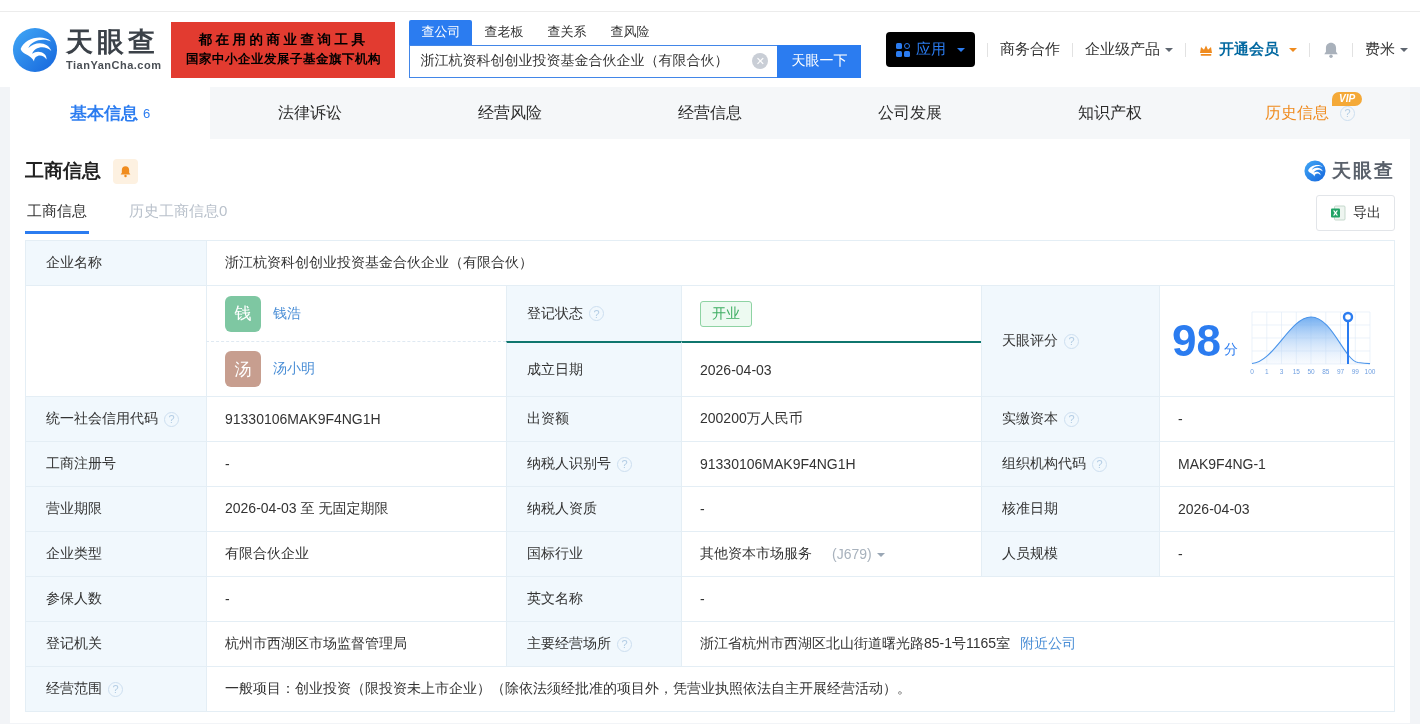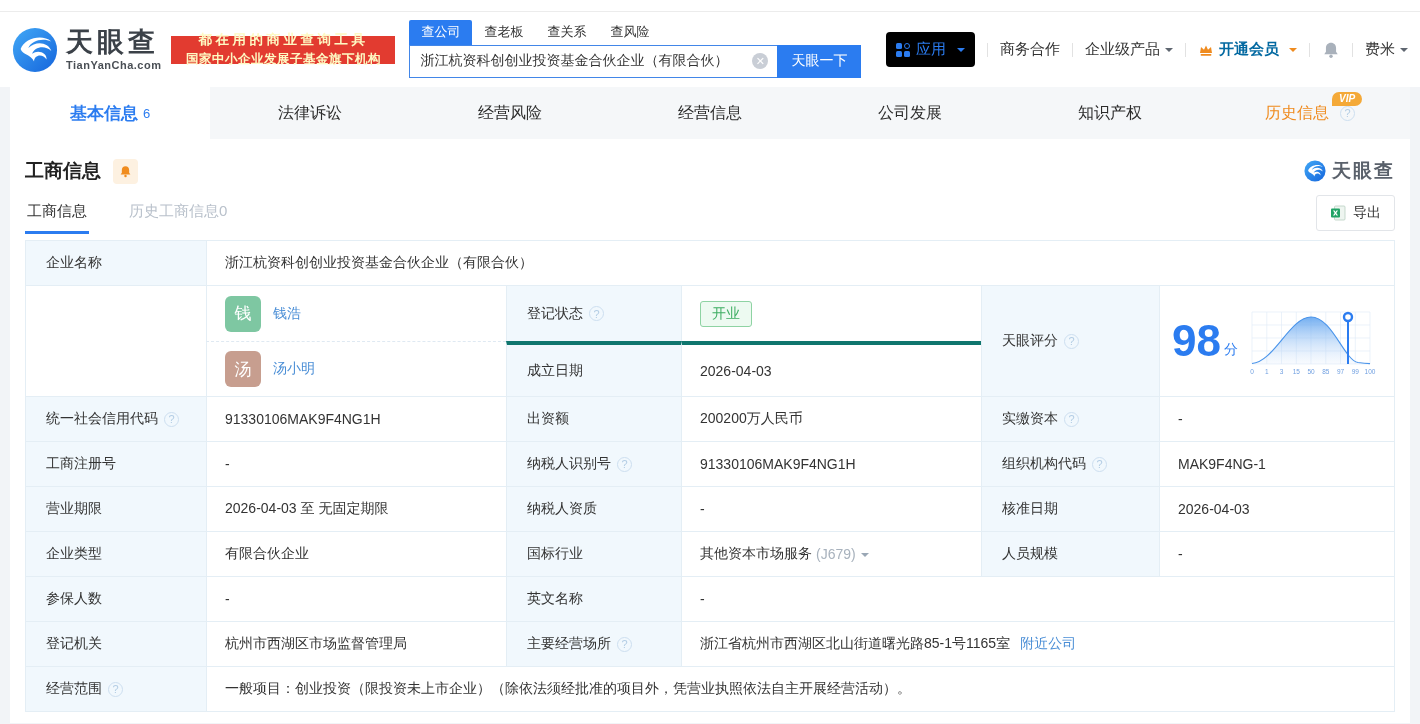--- a/index.html
+++ b/index.html
@@ -9,21 +9,21 @@
 
   
   .top-strip { height:12px; background:#fff; border-bottom:1px solid #ececec; }
   .header { height:75px; background:#fff; display:flex; align-items:center; padding:0 12px; }
 
   .logo { display:flex; align-items:center; gap:8px; cursor:pointer; }
   .logo-txt { display:flex; flex-direction:column; line-height:1; }
   .logo-cn { font-size:27px; font-weight:bold; color:#3b4148; letter-spacing:4px; }
   .logo-dm { font-size:11px; font-weight:bold; color:#4a4f55; margin-top:4px; letter-spacing:.5px; }
 
-  .promo { margin-left:10px; width:224px; height:28px; background:#e23b30; color:#fef9c3;
+  .promo { margin-left:10px; width:224px; height:56px; background:#e23b30; color:#000000;
     display:flex; flex-direction:column; justify-content:center; text-align:center; line-height:1.5; }
   .promo .l1 { font-size:13.5px; font-weight:bold; letter-spacing:3.5px; }
   .promo .l2 { font-size:12.5px; font-weight:bold; letter-spacing:.5px; }
 
   .search { margin-left:14px; width:452px; }
   .search-tabs { display:flex; align-items:flex-end; height:23px; }
   .stab { font-size:13px; padding:3px 12px 4px; color:#333; cursor:pointer; }
   .stab.active { background:#2b7cf0; color:#fff; border-radius:2px 2px 0 0; }
   .search-row { display:flex; height:33px; }
   .input-wrap { position:relative; flex:1; }
@@ -85,37 +85,37 @@
   .cell { min-height:44px; padding:8px 18px; display:flex; align-items:center; font-size:14px; color:#333; }
   .bl { border-left:1px solid #e4eef5; }
   .lbl { background:#f1f8fd; padding-left:20px; color:#333; }
   .span5 { grid-column:2 / 7; }
   .span3 { grid-column:4 / 7; }
   .trow.two { grid-template-rows:55px 55px; }
   .r13 { grid-row:1 / 3; }
   .gc1{grid-column:1} .gc2{grid-column:2} .gc3{grid-column:3} .gc4{grid-column:4} .gc5{grid-column:5} .gc6{grid-column:6}
   .gr1{grid-row:1} .gr2{grid-row:2}
   .bt-dash { border-top:1px dashed #dfe9f2; }
-  .bt-solid { border-top:4px solid #0f766e; }
+  .bt-solid { border-top:2px solid #0f766e; }
 
   .avatar { width:36px; height:36px; border-radius:6px; color:#fff; font-size:17px;
     display:flex; align-items:center; justify-content:center; cursor:pointer; flex:none; }
   .av-green { background:#7ec7a2; }
   .av-brown { background:#c79e8f; }
   .plink { color:#4a8ed6; margin-left:12px; cursor:pointer; }
   .alink { color:#4a8ed6; margin-left:10px; cursor:pointer; white-space:nowrap; }
 
   .status-badge { border:1px solid #8ed3a3; background:#edfaf1; color:#3fae63;
     padding:3px 11px; border-radius:3px; font-size:14px; }
 
   .help { width:15px; height:15px; border-radius:50%; border:1px solid #cddff0; color:#b3cde4;
     font-size:11px; display:inline-flex; align-items:center; justify-content:center;
     margin-left:6px; flex:none; cursor:pointer; }
   .help::after { content:"?"; }
-  .code-gray { color:#a8b2bd; margin-left:4px; }
+  .code-gray { color:#a8b2bd; margin-left:20px; }
 
   .score-cell { padding:4px 6px 4px 12px; }
   .score-num { font-size:44px; font-weight:bold; color:#2b7cf0; line-height:1; }
   .score-unit { font-size:14px; color:#2b7cf0; margin:18px 0 0 3px; }
   .score-chart { margin-left:8px; flex:none; }
 </style>
 </head>
 <body>
 
 <div class="top-strip"></div>

